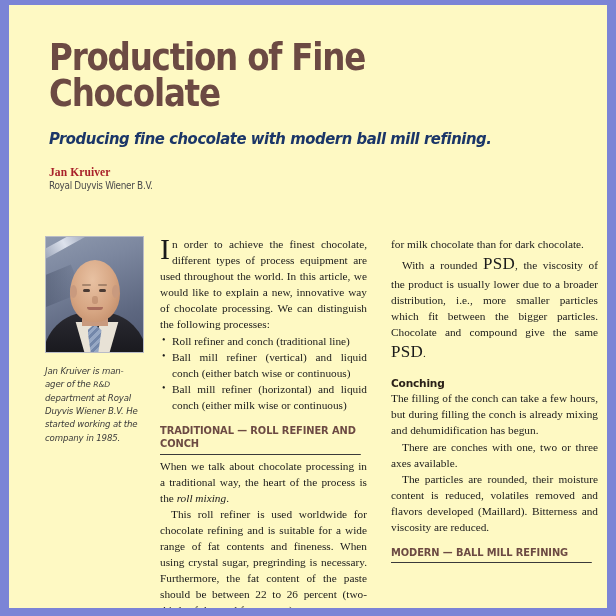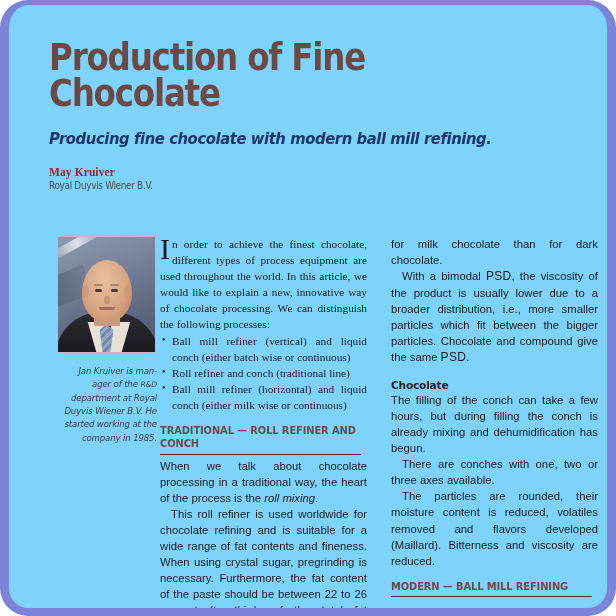--- a/index.html
+++ b/index.html
@@ -8,28 +8,27 @@
     width: 616px;
     height: 616px;
     overflow: hidden;
     background: #ffffff;
   }
 
   .page {
     position: relative;
     width: 616px;
     height: 616px;
-    background: #7dd3fc;
+    background: #fef9c3;
     border-left: 9px solid #7b84d6;
     border-right: 9px solid #7b84d6;
     border-top: 5px solid #7b84d6;
     border-bottom: 8px solid #7b84d6;
     overflow: hidden;
     font-family: "Liberation Serif", "DejaVu Serif", serif;
-    border-radius: 28px;
   }
 
   .inner {
     position: relative;
     width: 100%;
     height: 100%;
     overflow: hidden;
     padding: 0;
   }
 
@@ -87,24 +86,23 @@
     left: 0;
     top: 196px;
     width: 598px;
     height: 407px;
     display: flex;
     gap: 0;
   }
 
   .sidebar {
     width: 151px;
-    padding-left: 48px;
+    padding-left: 36px;
     padding-top: 35px;
     flex: 0 0 151px;
-    text-align: right;
   }
 
   .col {
     width: 207px;
     flex: 0 0 207px;
     padding-top: 35px;
     overflow: hidden;
     position: relative;
   }
 
@@ -224,21 +222,21 @@
     font-style: italic;
     font-size: 8.6px;
     line-height: 1.55;
     color: #3a3a3a;
     letter-spacing: -0.15px;
   }
   .caption .sc { font-size: 7.6px; }
 
   
   .p {
-    font-family: Liberation Sans, sans-serif;
+    font-family: Liberation Serif, serif;
     font-size: 11.3px;
     line-height: 1.42;
     color: #1a1a1a;
     text-align: justify;
     text-indent: 11px;
     hyphens: auto;
   }
   .p.first { text-indent: 0; }
   .p + .p { margin-top: 0; }
 
@@ -302,35 +300,35 @@
     margin-bottom: 1px;
     font-family: "DejaVu Sans", "Liberation Sans", sans-serif;
     font-weight: bold;
     font-size: 10.6px;
     letter-spacing: -0.2px;
     color: #2a2018;
   }
 
   .smallcaps {
     font-variant: small-caps;
-    font-size: 12px;
+    font-size: 17px;
     letter-spacing: 0.3px;
   }
   em.it { font-style: italic; }
 </style>
 </head>
 <body>
 
 <div class="page">
  <div class="inner">
 
   <div class="masthead">
     <div class="title">Production of Fine Chocolate</div>
     <div class="subtitle">Producing fine chocolate with modern ball mill refining.</div>
-    <div class="byline">May Kruiver</div>
+    <div class="byline">Jan Kruiver</div>
     <div class="affiliation">Royal Duyvis Wiener B.V.</div>
   </div>
 
   <div class="body-area">
 
     <div class="sidebar">
       <div class="portrait-frame">
         <div class="portrait-bg"></div>
         <div class="portrait-streak"></div>
         <div class="portrait-streak2"></div>
@@ -360,40 +358,40 @@
       </div>
     </div>
 
     <div class="col col-1">
 
       <div class="dropcap-para">
         <span class="dropcap">I</span><span>n order to achieve the finest chocolate, different types of process equipment are used throughout the world. In this article, we would like to explain a new, innovative way of chocolate processing. We can distinguish the following processes:</span>
       </div>
 
       <ul class="bullets">
+        <li>Roll refiner and conch (traditional line)</li>
         <li>Ball mill refiner (vertical) and liquid conch (either batch wise or continuous)</li>
-        <li>Roll refiner and conch (traditional line)</li>
         <li>Ball mill refiner (horizontal) and liquid conch (either milk wise or continuous)</li>
       </ul>
 
       <div class="sec-head">TRADITIONAL — ROLL REFINER AND CONCH</div>
 
       <p class="p first"><span>When we talk about chocolate processing in a traditional way, the heart of the process is the </span><em class="it">roll mixing</em><span>.</span></p>
 
       <p class="p">This roll refiner is used worldwide for chocolate refining and is suitable for a wide range of fat contents and fineness. When using crystal sugar, pregrinding is necessary. Furthermore, the fat content of the paste should be between 22 to 26 percent (two-thirds of the total fat amount).</p>
 
     </div>
 
     <div class="col col-2">
 
       <p class="p first">for milk chocolate than for dark chocolate.</p>
 
-      <p class="p"><span>With a bimodal </span><span class="smallcaps">PSD</span><span>, the viscosity of the product is usually lower due to a broader distribution, i.e., more smaller particles which fit between the bigger particles. Chocolate and compound give the same </span><span class="smallcaps">PSD</span><span>.</span></p>
-
-      <div class="sub-head">Chocolate</div>
+      <p class="p"><span>With a rounded </span><span class="smallcaps">PSD</span><span>, the viscosity of the product is usually lower due to a broader distribution, i.e., more smaller particles which fit between the bigger particles. Chocolate and compound give the same </span><span class="smallcaps">PSD</span><span>.</span></p>
+
+      <div class="sub-head">Conching</div>
 
       <p class="p first">The filling of the conch can take a few hours, but during filling the conch is already mixing and dehumidification has begun.</p>
       <p class="p">There are conches with one, two or three axes available.</p>
       <p class="p">The particles are rounded, their moisture content is reduced, volatiles removed and flavors developed (Maillard). Bitterness and viscosity are reduced.</p>
 
       <div class="sec-head">MODERN — BALL MILL REFINING</div>
 
     </div>
 
   </div>

